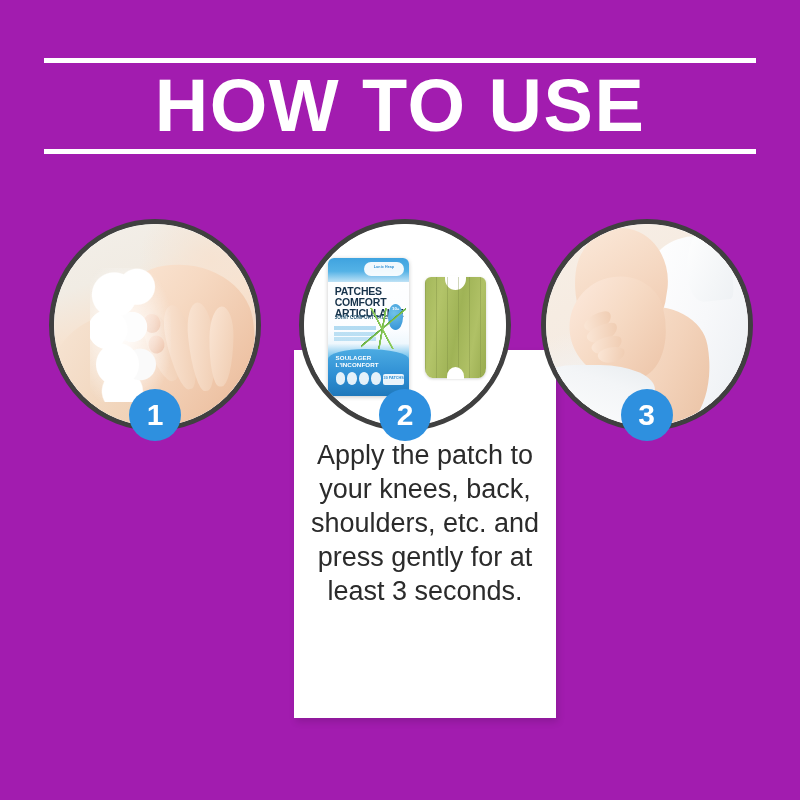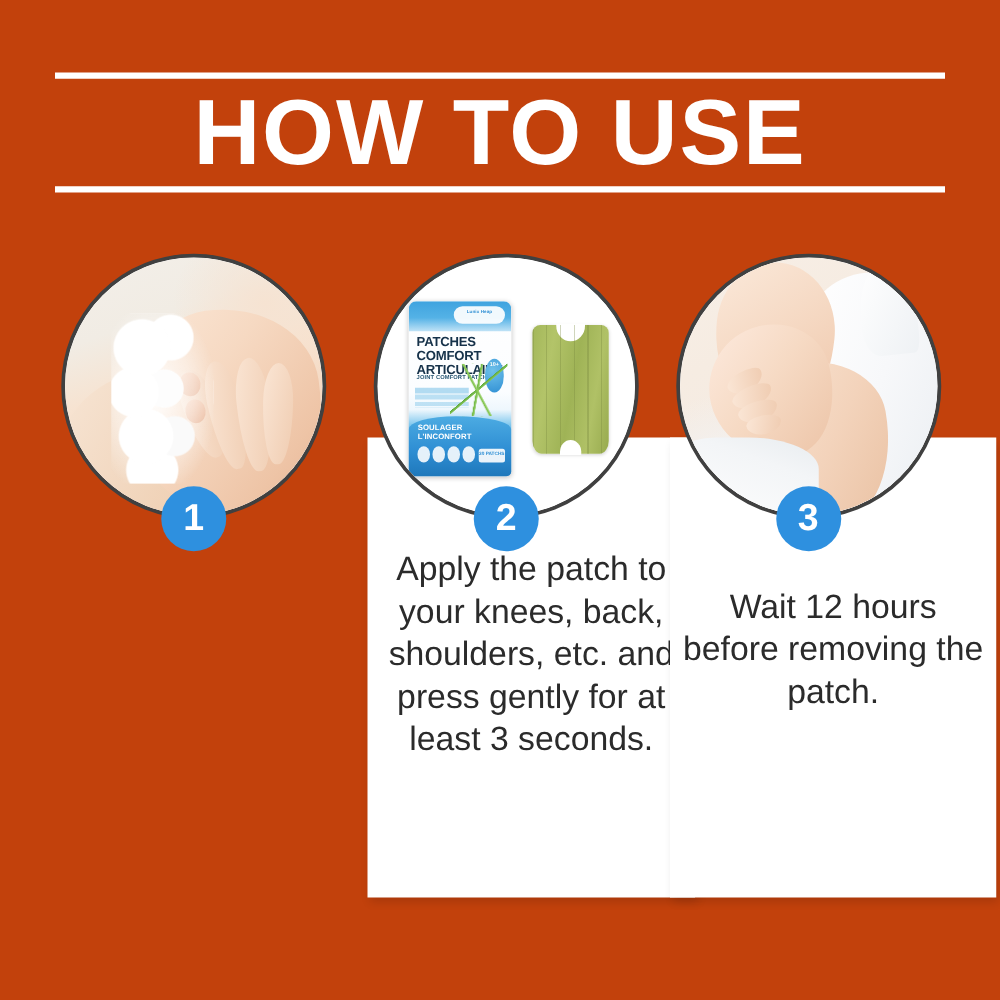--- a/index.html
+++ b/index.html
@@ -10,21 +10,21 @@
     width: 800px;
     height: 800px;
     overflow: hidden;
     font-family: "Liberation Sans", sans-serif;
   }
 
   #page {
     position: relative;
     width: 800px;
     height: 800px;
-    background: #c2410c;
+    background: #a21caf;
     overflow: hidden;
   }
 
   
   #header {
     position: absolute;
     left: 44px;
     top: 58px;
     width: 712px;
     height: 100px;
@@ -95,27 +95,27 @@
     line-height: 34px;
     font-weight: normal;
   }
   .step-2 .card-text { top: 88px; }
   .step-3 .card-text { top: 118px; }
 
   
   .photo {
     position: absolute;
     left: 50%;
-    top: 0;
+    top: 16px;
     width: 212px;
     height: 212px;
     margin-left: -106px;
     border-radius: 50%;
     background: #ffffff;
-    border: 3px solid #404040;
+    border: 5px solid #404040;
     box-sizing: border-box;
     overflow: hidden;
     z-index: 3;
   }
   .photo-inner {
     position: absolute;
     left: 0; top: 0; right: 0; bottom: 0;
     border-radius: 50%;
     overflow: hidden;
   }
@@ -464,23 +464,20 @@
           <div class="patch">
             <div class="patch-lines"></div>
           </div>
         </div>
       </div>
 
       <div class="badge">2</div>
     </div>
 
     <div class="step step-3">
-      <div class="card">
-        <div class="card-text">Wait 12 hours before removing the patch.</div>
-      </div>
 
       <div class="photo">
         <div class="photo-inner">
           <div class="ph3-bg"></div>
           <div class="ph3-shirt"></div>
           <div class="ph3-shirt-strap"></div>
           <div class="ph3-arm-upper"></div>
           <div class="ph3-forearm"></div>
           <div class="ph3-hand">
             <div class="ph3-finger ph3-g1"></div>

